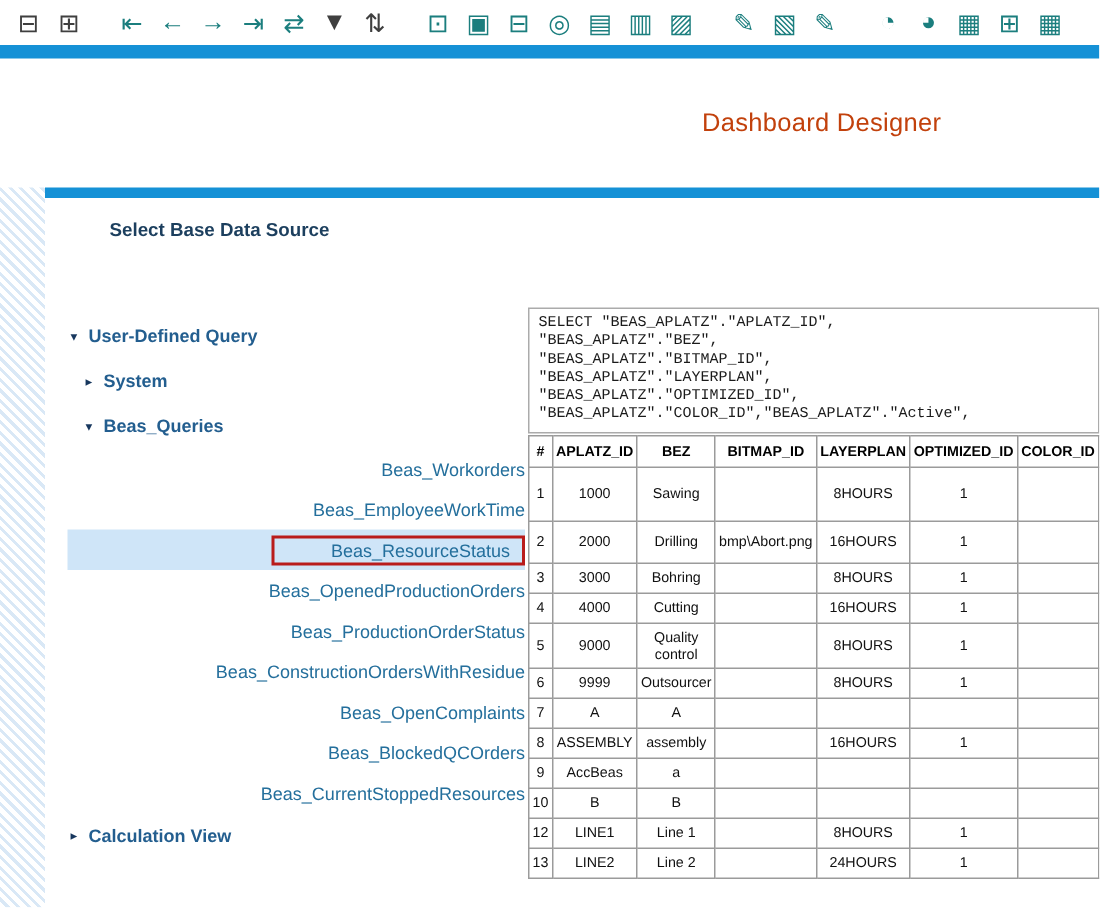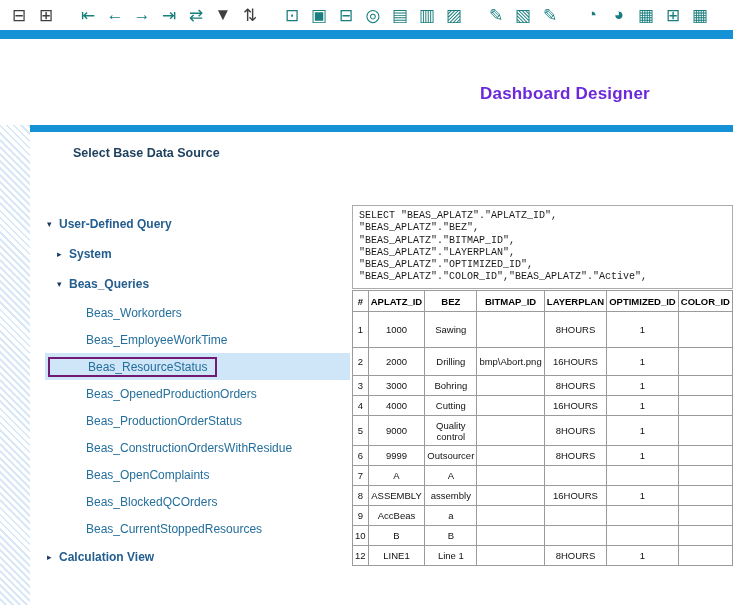--- a/index.html
+++ b/index.html
@@ -10,43 +10,43 @@
   .toolbar{position:absolute;top:0;left:0;width:100%;height:30px;display:flex;
            align-items:center;padding-left:8px;box-sizing:border-box;background:#fff;}
   .tb-icon{width:22px;height:22px;margin-right:5px;display:flex;align-items:center;
            justify-content:center;font-size:17px;cursor:pointer;user-select:none;}
   .tb-icon.teal{color:#1b7e7e;}
   .tb-icon.dark{color:#3f3f3f;}
   .tb-icon.gap{margin-right:20px;}
 
   .accent-bar{position:absolute;top:30px;left:0;width:100%;height:9px;background:#1591d6;}
 
-  .page-title{position:absolute;top:72px;left:468px;font-size:17px;font-weight:700;
-              color:#6d28d9;letter-spacing:.2px;margin:12px;}
+  .page-title{position:absolute;top:72px;left:468px;font-size:17px;font-weight:400;
+              color:#c2410c;letter-spacing:.2px;margin:0;}
 
   
   .stripes{position:absolute;top:125px;left:0;width:30px;height:480px;
            background:repeating-linear-gradient(45deg,#ffffff 0 3px,#d9e8f6 3px 5px);}
   .panel{position:absolute;top:125px;left:30px;right:0;bottom:0;
          border-top:7px solid #1591d6;background:#fff;}
   .panel-title{position:absolute;top:14px;left:43px;font-size:12.5px;font-weight:600;
                color:#1c3f5e;}
 
   
   .tree{position:absolute;top:77px;left:15px;width:305px;}
   .tree-node{display:flex;align-items:center;height:27px;cursor:pointer;}
   .tree-node.parent{height:30px;}
   .lvl0{padding-left:2px;}
   .lvl1{padding-left:12px;}
-  .lvl2{padding-left:41px;}
+  .lvl2{padding-left:41px;justify-content:flex-end;}
   .arrow{width:12px;font-size:9px;color:#17375e;flex:0 0 auto;}
   .tree-node .lbl{font-size:12px;color:#246f9c;white-space:nowrap;}
   .tree-node.parent .lbl{font-weight:700;color:#235e8f;}
   .tree-node.selected{background:#cfe5f8;}
-  .tree-node.selected .lbl{border:2px solid #701a75;margin-left:-38px;
+  .tree-node.selected .lbl{border:2px solid #b91c1c;margin-left:-38px;
                            padding:1px 8px 1px 38px;}
 
   
   .sql-box{position:absolute;top:73px;left:322px;width:367px;height:74px;
            border:1px solid #ababab;padding:4px 6px;background:#fff;overflow:hidden;
            font-family:"Liberation Mono","DejaVu Sans Mono",monospace;
            font-size:10px;line-height:12.3px;color:#1a1a1a;}
   .sql-line{white-space:nowrap;}
 
   
@@ -272,17 +272,26 @@
           </tr>
           <tr>
             <td>12</td>
             <td>LINE1</td>
             <td>Line 1</td>
             <td></td>
             <td>8HOURS</td>
             <td>1</td>
             <td></td>
           </tr>
+          <tr>
+            <td>13</td>
+            <td>LINE2</td>
+            <td>Line 2</td>
+            <td></td>
+            <td>24HOURS</td>
+            <td>1</td>
+            <td></td>
+          </tr>
         </tbody>
     </table>
   </div>
 
 </div>
 
 </body></html>

